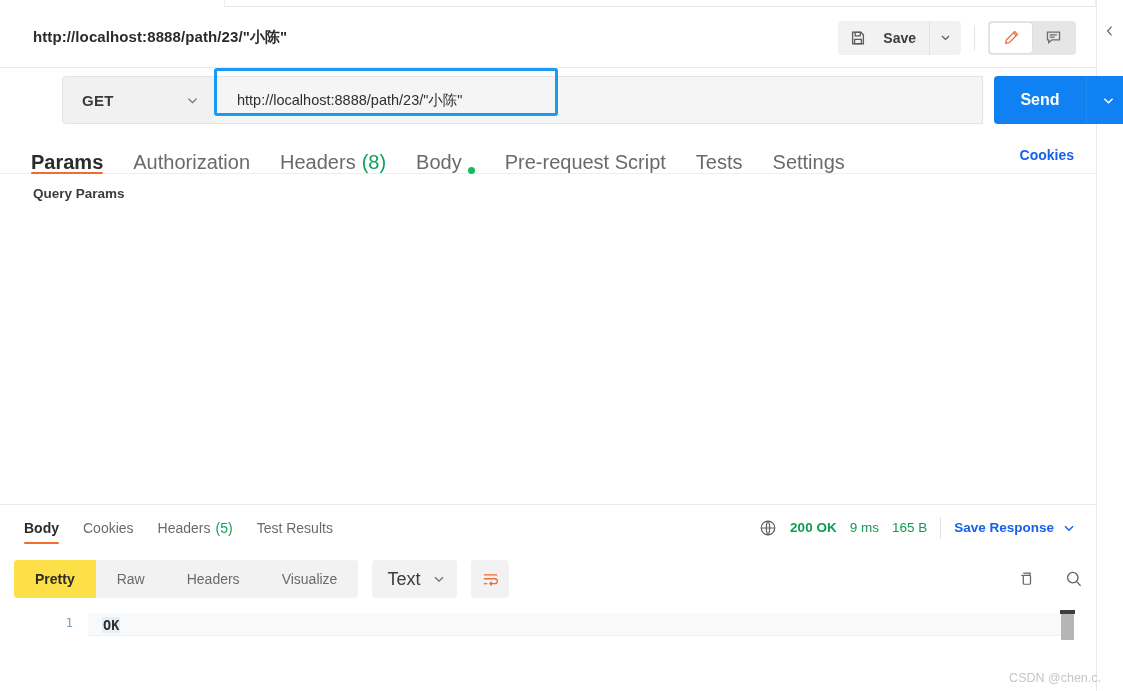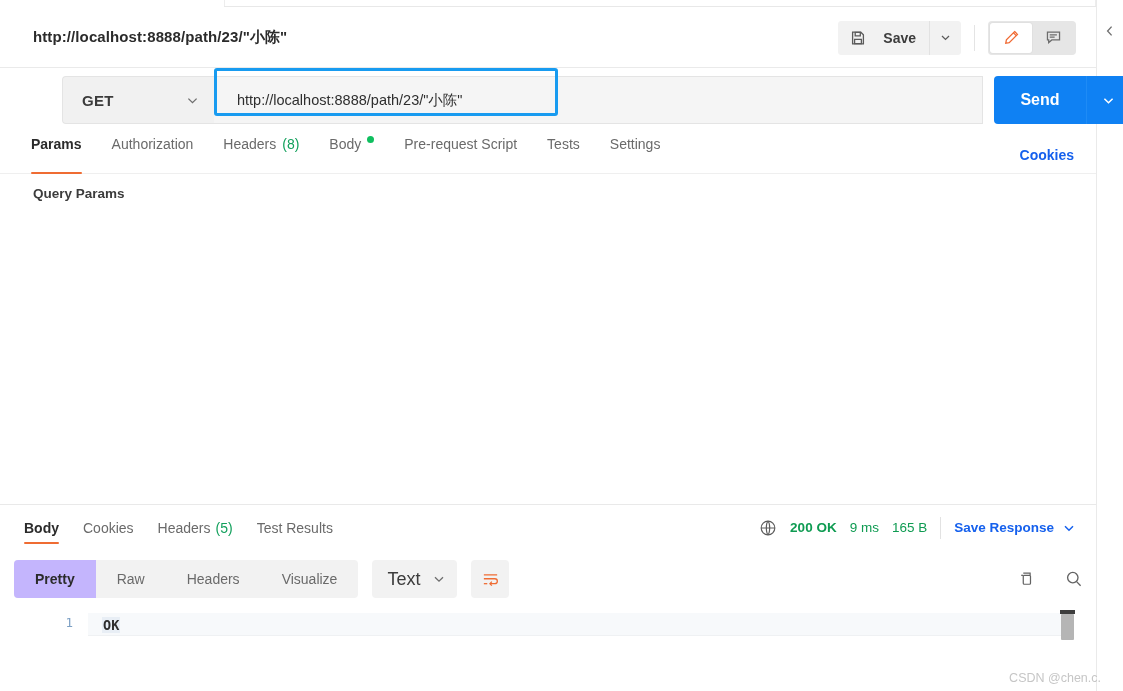--- a/index.html
+++ b/index.html
@@ -132,23 +132,23 @@
   }
 
   
   .req-tabs {
     position: absolute; left: 0; top: 136px; width: 1096px; height: 38px;
     display: flex; align-items: flex-start;
     border-bottom: 1px solid #efefef;
   }
   .rtab {
     position: relative; height: 38px;
-    display: flex; align-items: flex-start; gap: 6px;
+    display: flex; align-items: flex-end; gap: 6px;
     padding: 0 15px;
-    font-size: 14px; color: #6a6a6a; cursor: pointer;
+    font-size: 20px; color: #6a6a6a; cursor: pointer;
     white-space: nowrap;
   }
   .rtab:first-child { margin-left: 16px; }
   .rtab.active { color: #2b2b2b; font-weight: 600; }
   .rtab.active::after {
     content: ""; position: absolute; left: 15px; right: 15px; bottom: 0;
     height: 2.5px; background: #ef6c33; border-radius: 2px;
   }
   .tab-count { color: #12a05c; }
   .green-dot {
@@ -224,21 +224,21 @@
     display: flex; align-items: center;
   }
   .segctl {
     display: flex; align-items: stretch; height: 38px;
     background: #f2f2f2; border-radius: 4px; overflow: hidden;
   }
   .seg {
     display: flex; align-items: center; padding: 0 21px;
     font-size: 14px; color: #6a6a6a; cursor: pointer;
   }
-  .seg.active { background: #c4b5fd; color: #2b2b2b; font-weight: 600; }
+  .seg.active { background: #fde047; color: #2b2b2b; font-weight: 600; }
   .fmt-sel {
     margin-left: 14px; height: 38px; min-width: 82px;
     background: #f2f2f2; border-radius: 4px;
     display: flex; align-items: center; justify-content: space-between;
     padding: 0 11px 0 15px; gap: 12px;
     font-size: 18px; color: #3c3c3c; cursor: pointer;
   }
   .wrap-btn {
     margin-left: 14px; width: 38px; height: 38px;
     background: #f2f2f2; border-radius: 4px;

